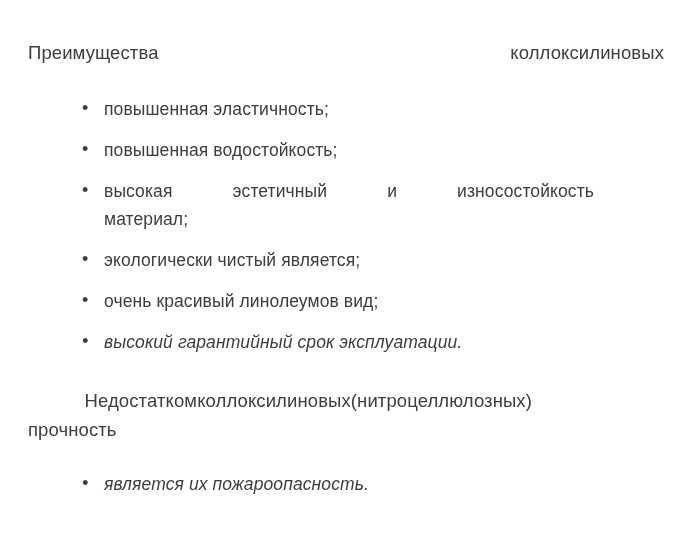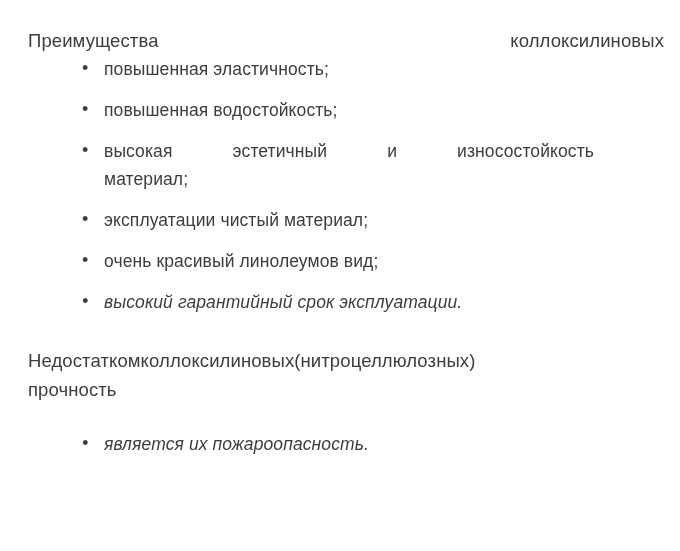--- a/index.html
+++ b/index.html
@@ -23,33 +23,34 @@
   }
   .para {
     font-size: 18.5px;
     line-height: 29px;
     color: #3d3d3d;
     text-align: justify;
     margin: 0;
     letter-spacing: 0.1px;
   }
   .para-1 {
-    margin-top: 4px;
+    margin-top: 16px;
     width: 636px;
   }
   .para-2 {
     margin-top: 30px;
     width: 520px;
   }
   ul.bullets {
     list-style: none;
     margin: 0;
     padding: 0;
   }
   ul.bullets.first {
+    margin-top: 28px;
   }
   ul.bullets.second {
     margin-top: 26px;
   }
   ul.bullets li {
     position: relative;
     font-size: 17.5px;
     line-height: 28px;
     color: #3d3d3d;
     padding-left: 28px;
@@ -107,32 +108,32 @@
     <li class="justify-hard wide">
       <span class="line spread">
         <span>высокая</span>
         <span>эстетичный</span>
         <span>и</span>
         <span>износостойкость</span>
       </span>
       <span class="line">материал;</span>
     </li>
     <li>
-      <span>эксплуатации чистый материал;</span>
+      <span>экологически чистый является;</span>
     </li>
     <li>
       <span>очень красивый линолеумов вид;</span>
     </li>
     <li>
       <span>высокий гарантийный срок эксплуатации.</span>
     </li>
   </ul>
 
   <p class="para para-2">
-    <span style="display:flex; justify-content:flex-start; width:504px;">
+    <span style="display:flex; justify-content:flex-end; width:504px;">
       <span>Недостатком</span>
       <span>коллоксилиновых</span>
       <span>(нитроцеллюлозных)</span>
     </span>
     <span style="display:block;">прочность</span>
   </p>
 
   <ul class="bullets second">
     <li>
       <span>является их пожароопасность.</span>

